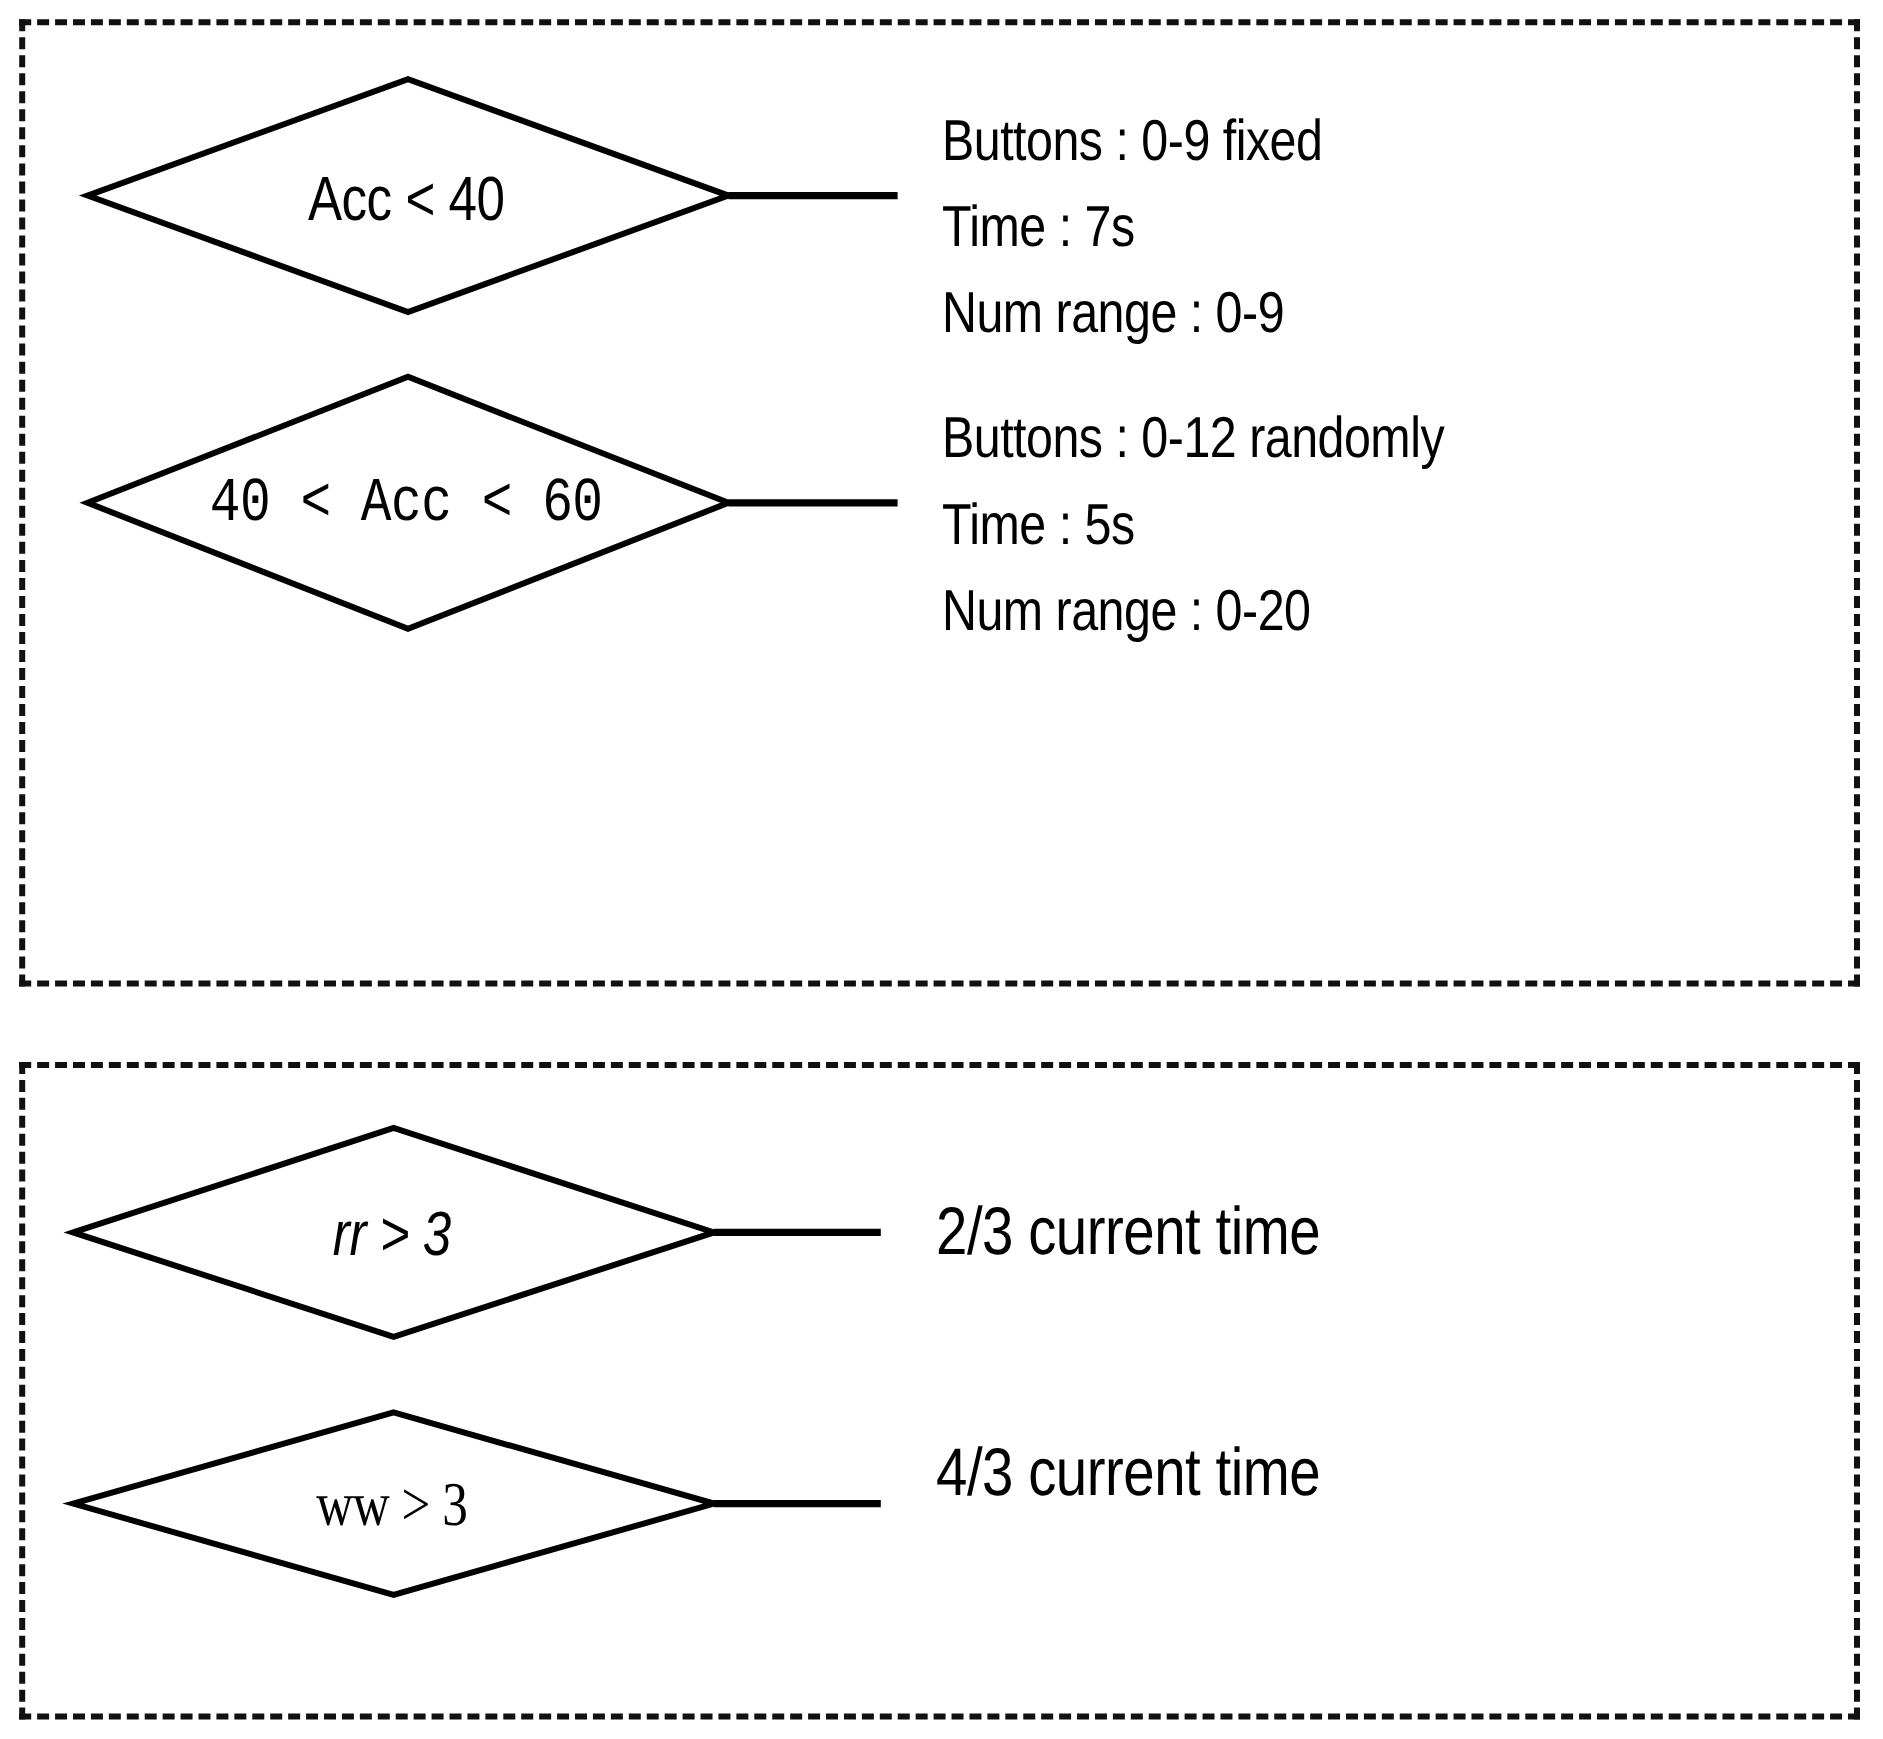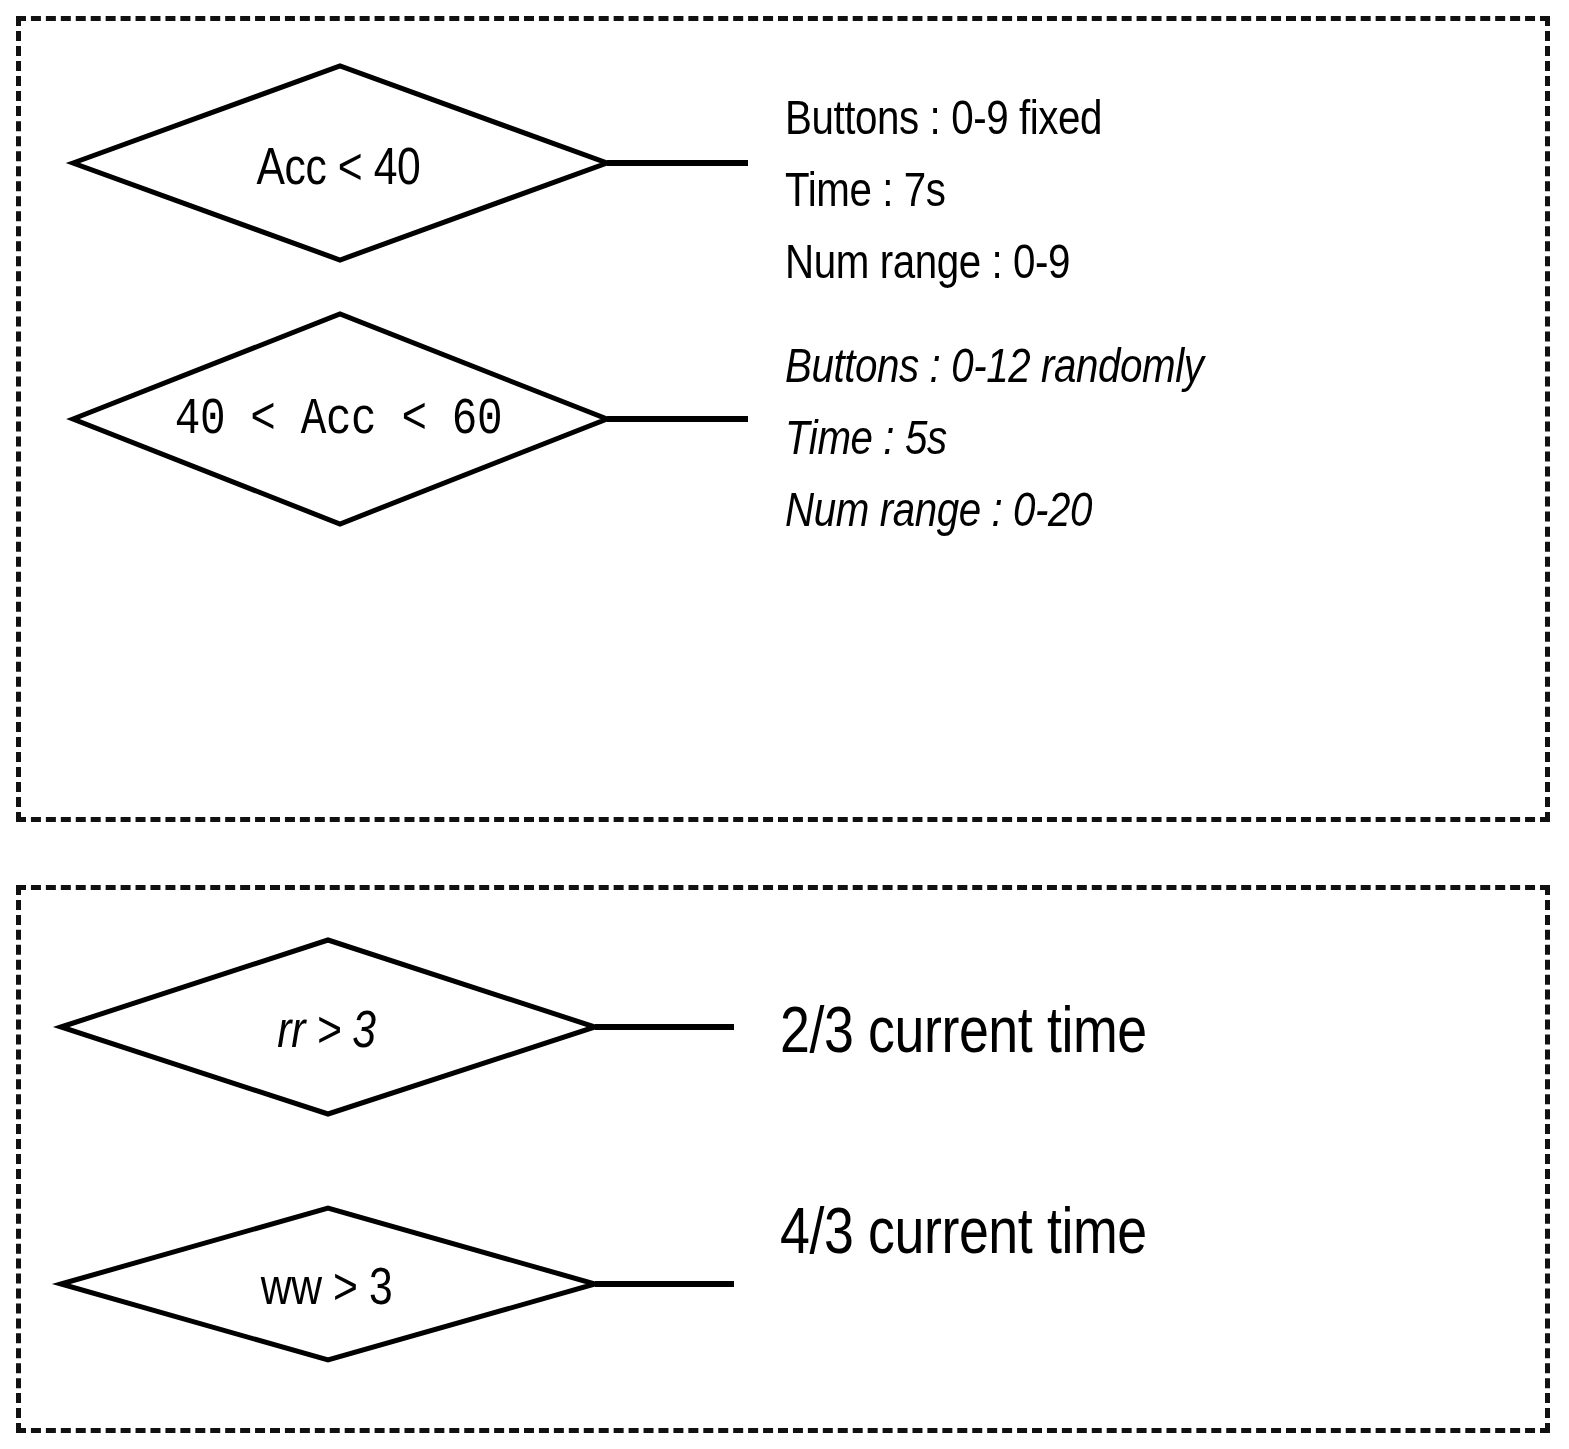--- a/index.html
+++ b/index.html
@@ -76,21 +76,21 @@
     letter-spacing: -0.5px;
   }
   .spec-block .spec-line {
     display: block;
     transform: scaleX(0.84);
     transform-origin: left center;
   }
 
   .simple-label {
     position: absolute;
-    font-size: 64px;
+    font-size: 56px;
     line-height: 1;
     white-space: nowrap;
     letter-spacing: -0.5px;
     text-align: center;
   }
   .simple-label > span {
     display: inline-block;
     transform: scaleX(0.84);
     transform-origin: left center;
   }
@@ -117,21 +117,21 @@
   </div>
 
   <div class="diamond-wrap" style="left:70px; top:310px; width:680px; height:218px;font-family:Liberation Mono, monospace;">
     <svg class="diamond-svg" width="680" height="218" viewBox="0 0 680 218">
       <polygon class="diamond-poly" points="3,109 270,4 537,109 270,214"></polygon>
       <line class="connector" x1="537" y1="109" x2="678" y2="109"></line>
     </svg>
     <div class="diamond-label" style="top:84px; width:537px;">40 &lt; Acc &lt; 60</div>
   </div>
 
-  <div class="spec-block" style="left:785px; top:330px;font-style:italic;">
+  <div class="spec-block" style="left:785px; top:330px;">
     <span class="spec-line">Buttons : 0-12 randomly</span>
     <span class="spec-line">Time : 5s</span>
     <span class="spec-line">Num range : 0-20</span>
   </div>
 
 
 
   <div class="panel" id="panel-bottom"></div>
 
   <div class="diamond-wrap" style="left:58px; top:936px; width:680px; height:182px;font-style:italic;">
@@ -139,21 +139,21 @@
       <polygon class="diamond-poly" points="3,91 270,4 537,91 270,178"></polygon>
       <line class="connector" x1="537" y1="91" x2="676" y2="91"></line>
     </svg>
     <div class="diamond-label" style="top:67px; width:537px;">rr &gt; 3</div>
   </div>
 
   <div class="simple-label" style="left:780px; top:998px;">
     <span>2/3 current time</span>
   </div>
 
-  <div class="diamond-wrap" style="left:58px; top:1204px; width:680px; height:160px;">
+  <div class="diamond-wrap" style="left:58px; top:1173px; width:680px; height:160px;font-family:Liberation Serif, serif;">
     <svg class="diamond-svg" width="680" height="160" viewBox="0 0 680 160">
       <polygon class="diamond-poly" points="3,80 270,4 537,80 270,156"></polygon>
       <line class="connector" x1="537" y1="80" x2="676" y2="80"></line>
     </svg>
     <div class="diamond-label" style="top:56px; width:537px;">ww &gt; 3</div>
   </div>
 
   <div class="simple-label" style="left:780px; top:1199px;">
     <span>4/3 current time</span>
   </div>

